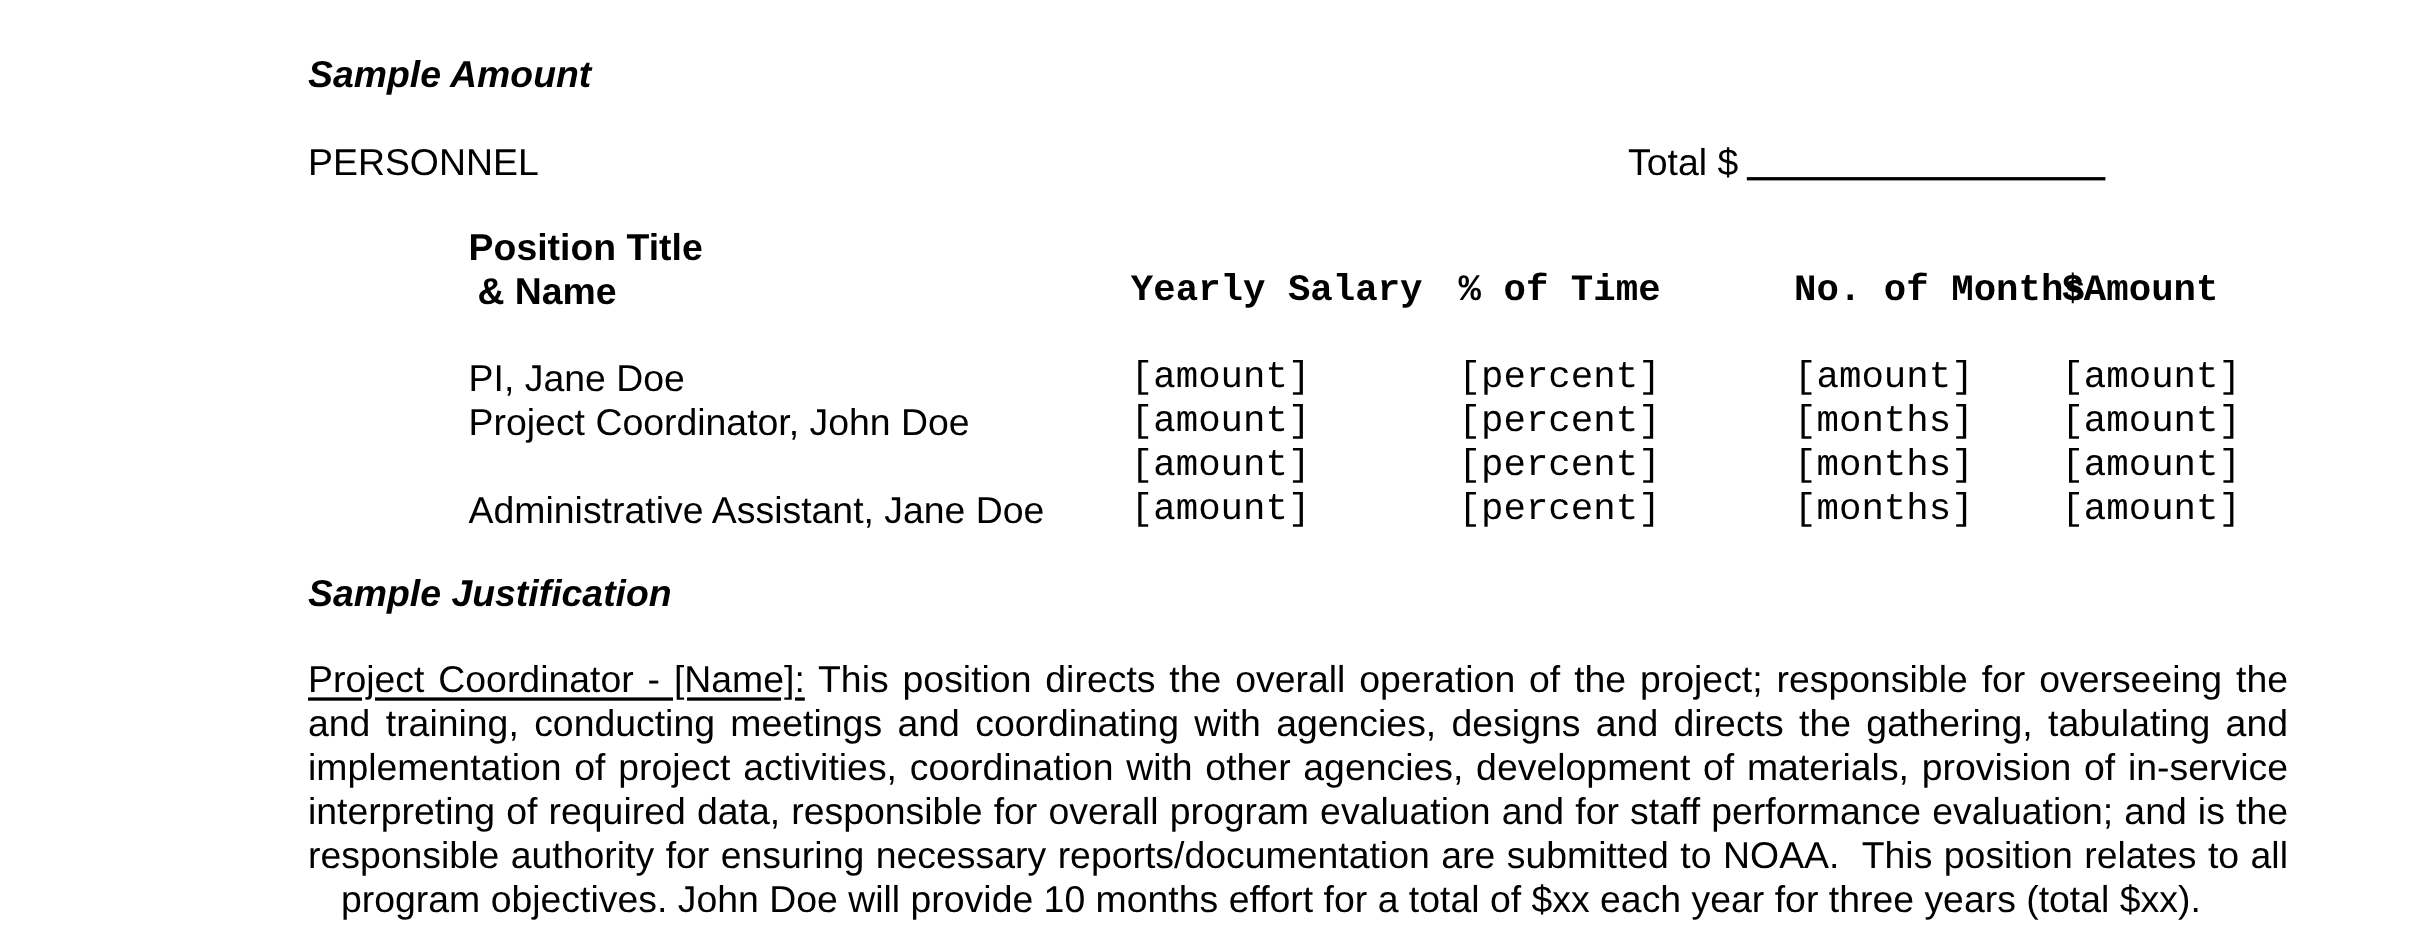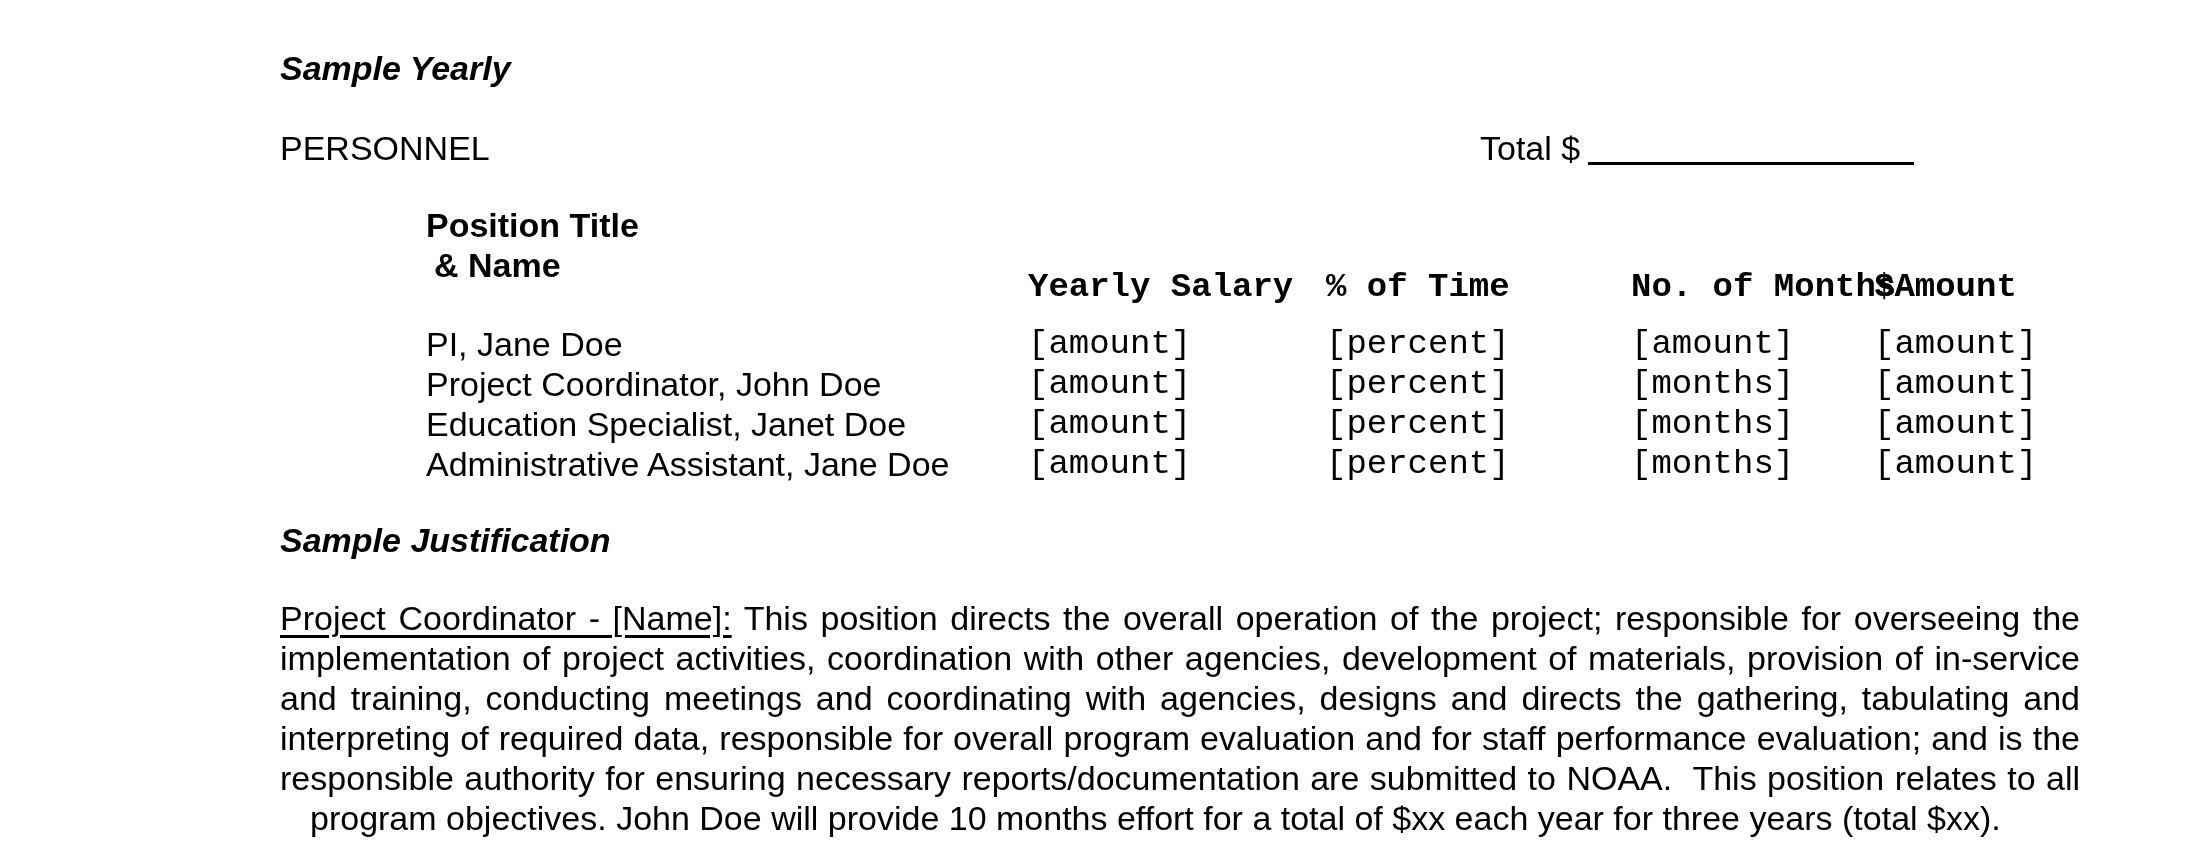--- a/index.html
+++ b/index.html
@@ -11,21 +11,21 @@
     width: 2200px;
     height: 860px;
     background: #ffffff;
     color: #000000;
     font-family: "Liberation Sans", "DejaVu Sans", sans-serif;
     font-size: 34px;
     line-height: 40px;
     overflow: hidden;
   }
   .abs { position: absolute; }
-  .b  { font-weight: bold; margin-top: 22px; }
+  .b  { font-weight: bold; }
   .bi { font-weight: bold; font-style: italic; }
 
   
   .budget-heading {
     left: 280px;
     top: 48px;
     white-space: nowrap;
   }
   .personnel-line {
     left: 280px;
@@ -100,21 +100,21 @@
   .jline.last::after { content: none; }
   .lead {
     text-decoration: underline;
     text-decoration-thickness: 3px;
     text-underline-offset: 5px;
   }
 </style>
 </head>
 <body>
 
-<div class="abs budget-heading bi">Sample Yearly</div>
+<div class="abs budget-heading bi">Sample Amount</div>
 
 <div class="abs personnel-line">
   <span>PERSONNEL</span>
   <span class="total-group">
     <span>Total $</span><span class="total-blank"></span>
   </span>
 </div>
 
 <div class="abs ptable">
 
@@ -142,38 +142,37 @@
 
   <div class="doc-line">
     <span>Project Coordinator, John Doe</span>
     <span class="cell c2">[amount]</span>
     <span class="cell c3">[percent]</span>
     <span class="cell c4">[months]</span>
     <span class="cell c5">[amount]</span>
   </div>
 
   <div class="doc-line">
-    <span>Education Specialist, Janet Doe</span>
     <span class="cell c2">[amount]</span>
     <span class="cell c3">[percent]</span>
     <span class="cell c4">[months]</span>
     <span class="cell c5">[amount]</span>
   </div>
 
   <div class="doc-line">
     <span>Administrative Assistant, Jane Doe</span>
     <span class="cell c2">[amount]</span>
     <span class="cell c3">[percent]</span>
     <span class="cell c4">[months]</span>
     <span class="cell c5">[amount]</span>
   </div>
 </div>
 
 <div class="abs justification-heading bi">Sample Justification</div>
 
 <div class="abs para">
   <div class="jline"><span class="lead">Project Coordinator - [Name]:</span><span> This position directs the overall operation of the project; responsible for overseeing the</span></div>
+  <div class="jline">and training, conducting meetings and coordinating with agencies, designs and directs the gathering, tabulating and</div>
   <div class="jline">implementation of project activities, coordination with other agencies, development of materials, provision of in-service</div>
-  <div class="jline">and training, conducting meetings and coordinating with agencies, designs and directs the gathering, tabulating and</div>
   <div class="jline">interpreting of required data, responsible for overall program evaluation and for staff performance evaluation; and is the</div>
   <div class="jline">responsible authority for ensuring necessary reports/documentation are submitted to NOAA.&nbsp; This position relates to all</div>
   <div class="jline last">program objectives. John Doe will provide 10 months effort for a total of $xx each year for three years (total $xx).</div>
 </div>
 
 </body></html>

